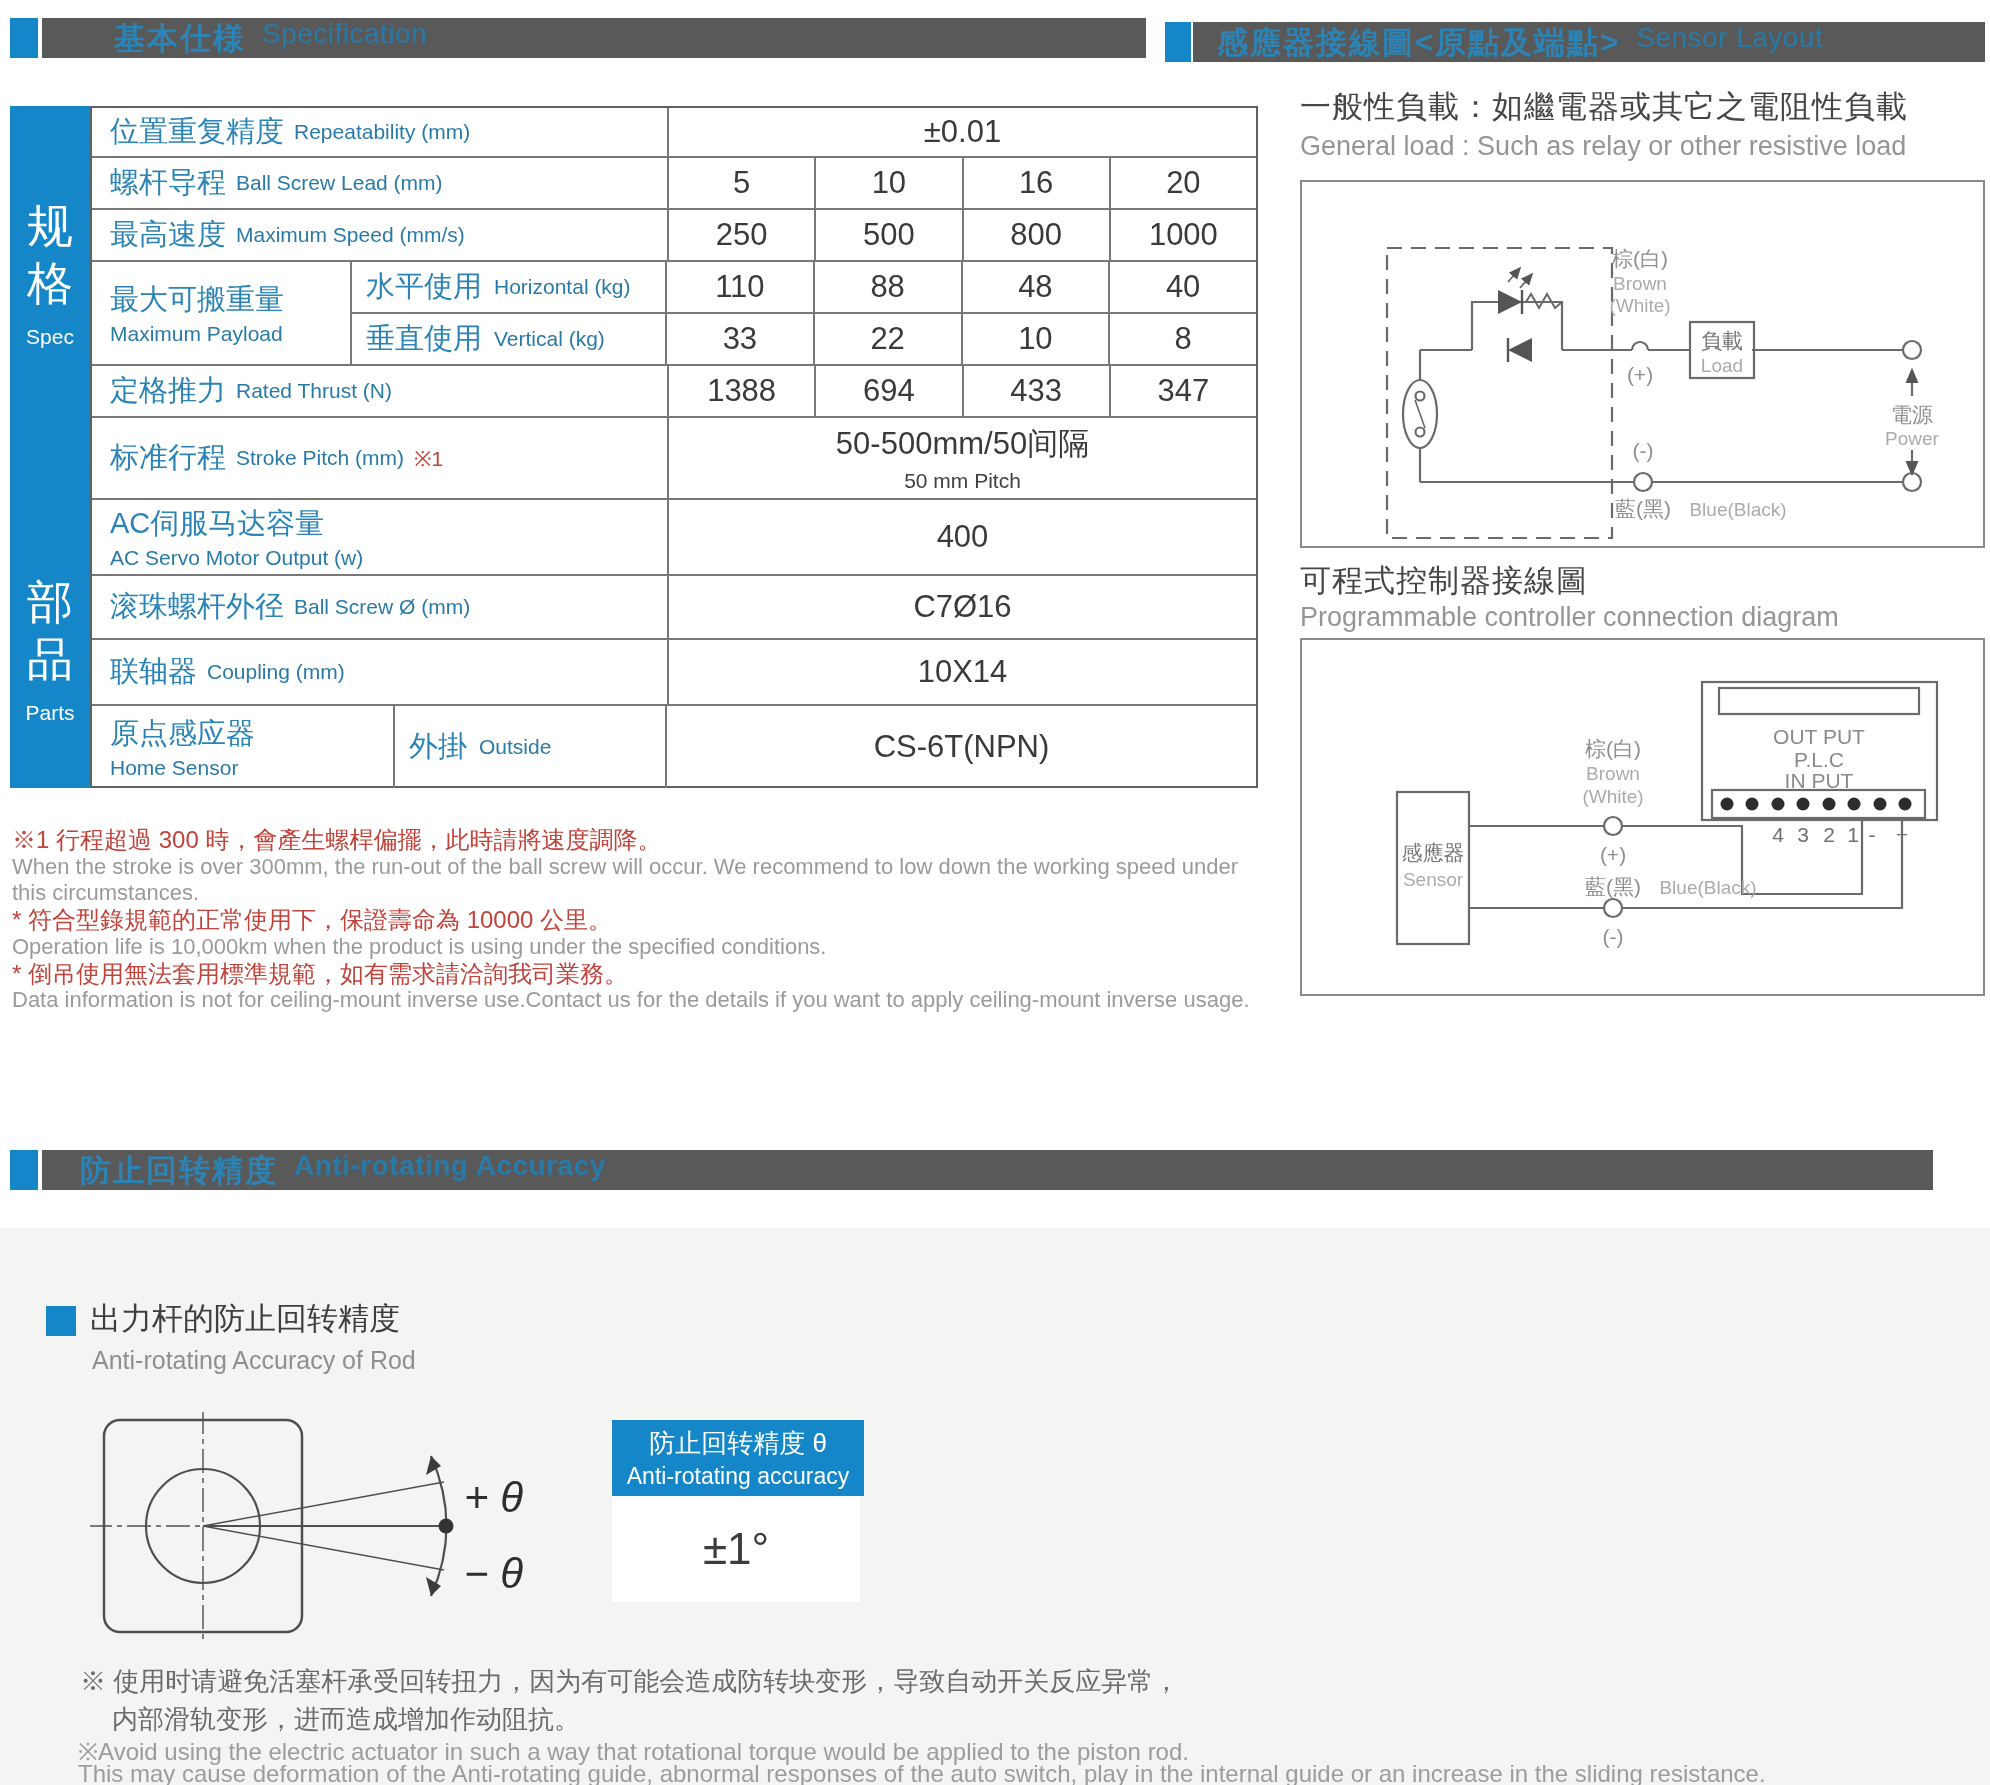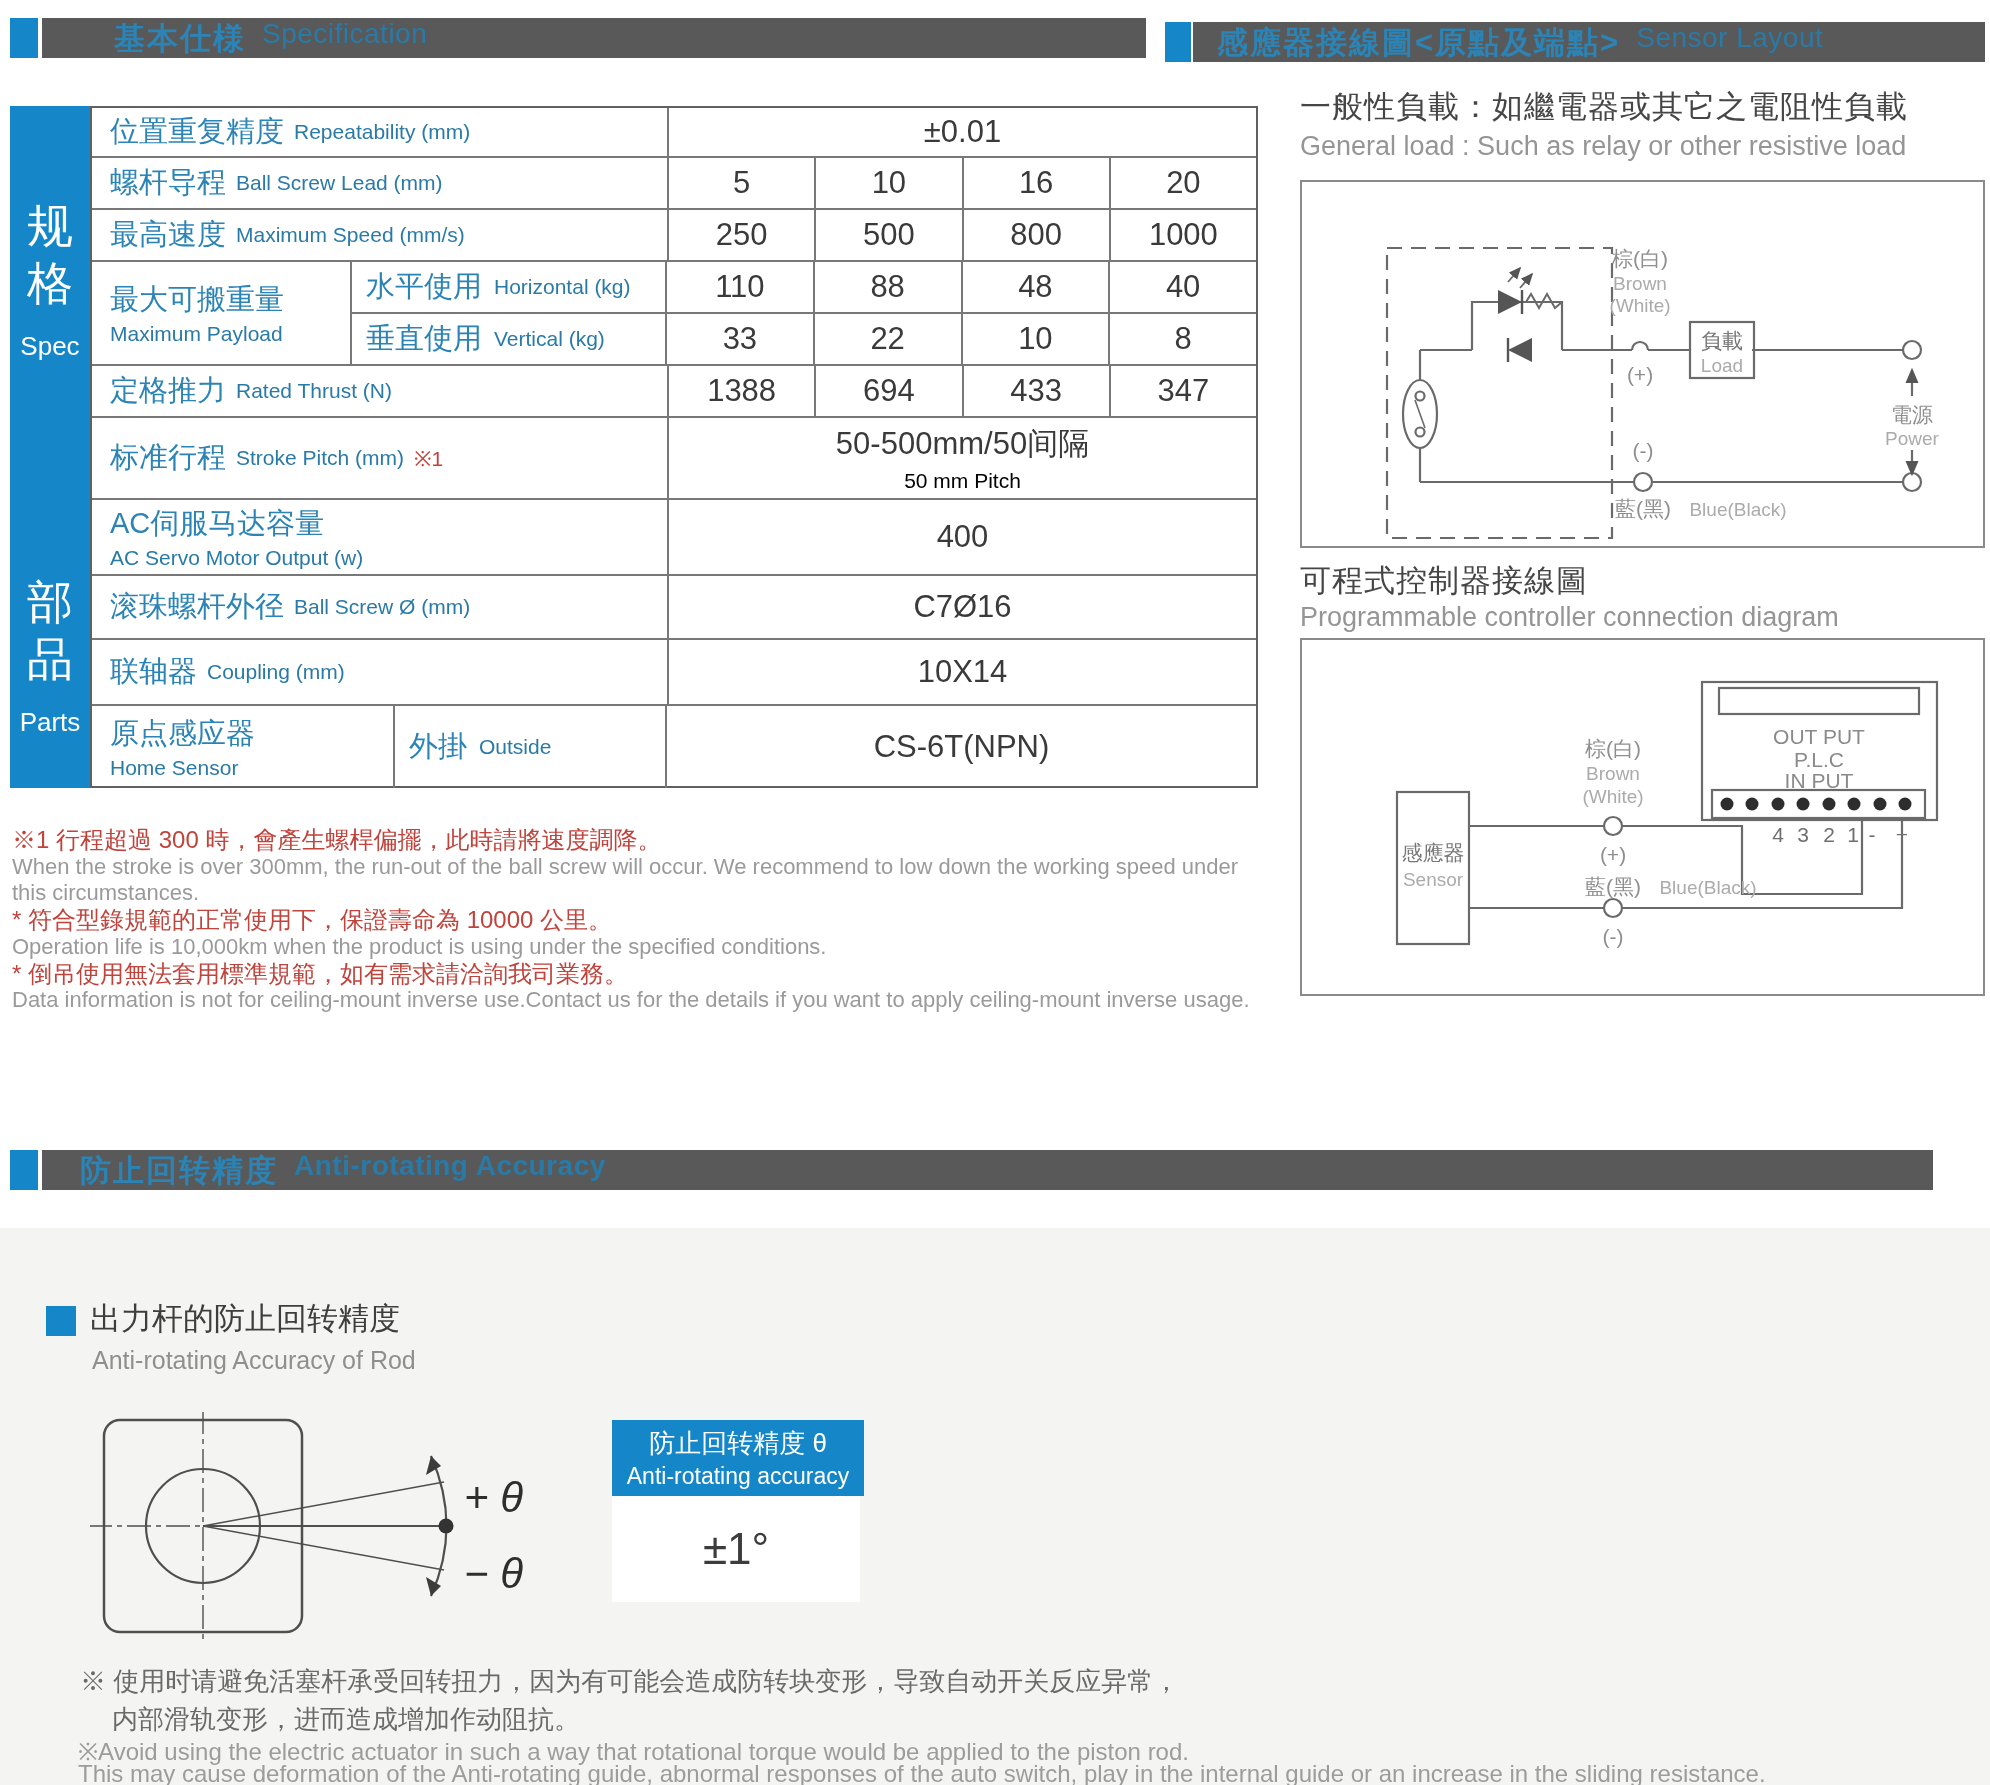--- a/index.html
+++ b/index.html
@@ -13,37 +13,37 @@
   .abs{position:absolute;}
   .bluesq{position:absolute;background:var(--blue);}
   .hbar{position:absolute;background:var(--bar);color:#fff;display:flex;align-items:flex-start;}
   .hbar .zh{font-size:31px;font-weight:600;letter-spacing:2px;}
   .hbar .en{font-size:28px;font-weight:500;margin-left:16px;letter-spacing:0.5px;}
   
   .spec-table{position:absolute;left:10px;top:106px;width:1248px;height:682px;}
   .side{position:absolute;left:0;top:0;width:80px;height:682px;background:var(--blue);}
   .side-group{position:absolute;left:0;width:80px;text-align:center;color:#fff;}
   .side-group .big{font-size:46px;line-height:57px;}
-  .side-group .small{font-size:26px;margin-top:19px;}
+  .side-group .small{font-size:21px;margin-top:13px;}
   .grid{position:absolute;left:80px;top:0;width:1168px;height:682px;box-sizing:border-box;
     border:2px solid #606060;display:flex;flex-direction:column;background:#fff;}
   .trow{display:flex;box-sizing:border-box;border-bottom:2px solid var(--bd);flex:none;}
   .trow.last{border-bottom:none;}
   .lcell{width:577px;flex:none;box-sizing:border-box;border-right:2px solid var(--bd);
     display:flex;align-items:center;padding-left:18px;gap:10px;}
   .lcell.col{flex-direction:column;align-items:flex-start;justify-content:center;gap:2px;}
   .zh{font-size:29px;color:var(--lblue);white-space:nowrap;}
   .en{font-size:21px;color:var(--enblue);white-space:nowrap;}
   .mark{font-size:21px;color:var(--red);}
   .vcell{flex:1;box-sizing:border-box;border-right:2px solid var(--bd);
     display:flex;align-items:center;justify-content:center;font-size:31px;color:var(--val);}
   .vcell.lastc{border-right:none;}
   .vmerged{flex:1;display:flex;flex-direction:column;align-items:center;justify-content:center;
     font-size:31px;color:var(--val);}
-  .vsub{font-size:21px;color:#000000;margin-top:4px;}
+  .vsub{font-size:21px;color:#404040;margin-top:4px;}
   .paycol{flex:1;display:flex;flex-direction:column;}
   .paysub{flex:1;display:flex;box-sizing:border-box;}
   .paysub.top{border-bottom:2px solid var(--bd);}
   .subl{width:315px;flex:none;box-sizing:border-box;border-right:2px solid var(--bd);
     display:flex;align-items:center;padding-left:14px;gap:12px;}
   
   .notes{position:absolute;left:12px;top:826px;width:1250px;}
   .note-zh{font-size:24px;color:var(--red);line-height:1.16;}
   .note-en{font-size:22px;color:var(--gnote);line-height:1.18;}
   

